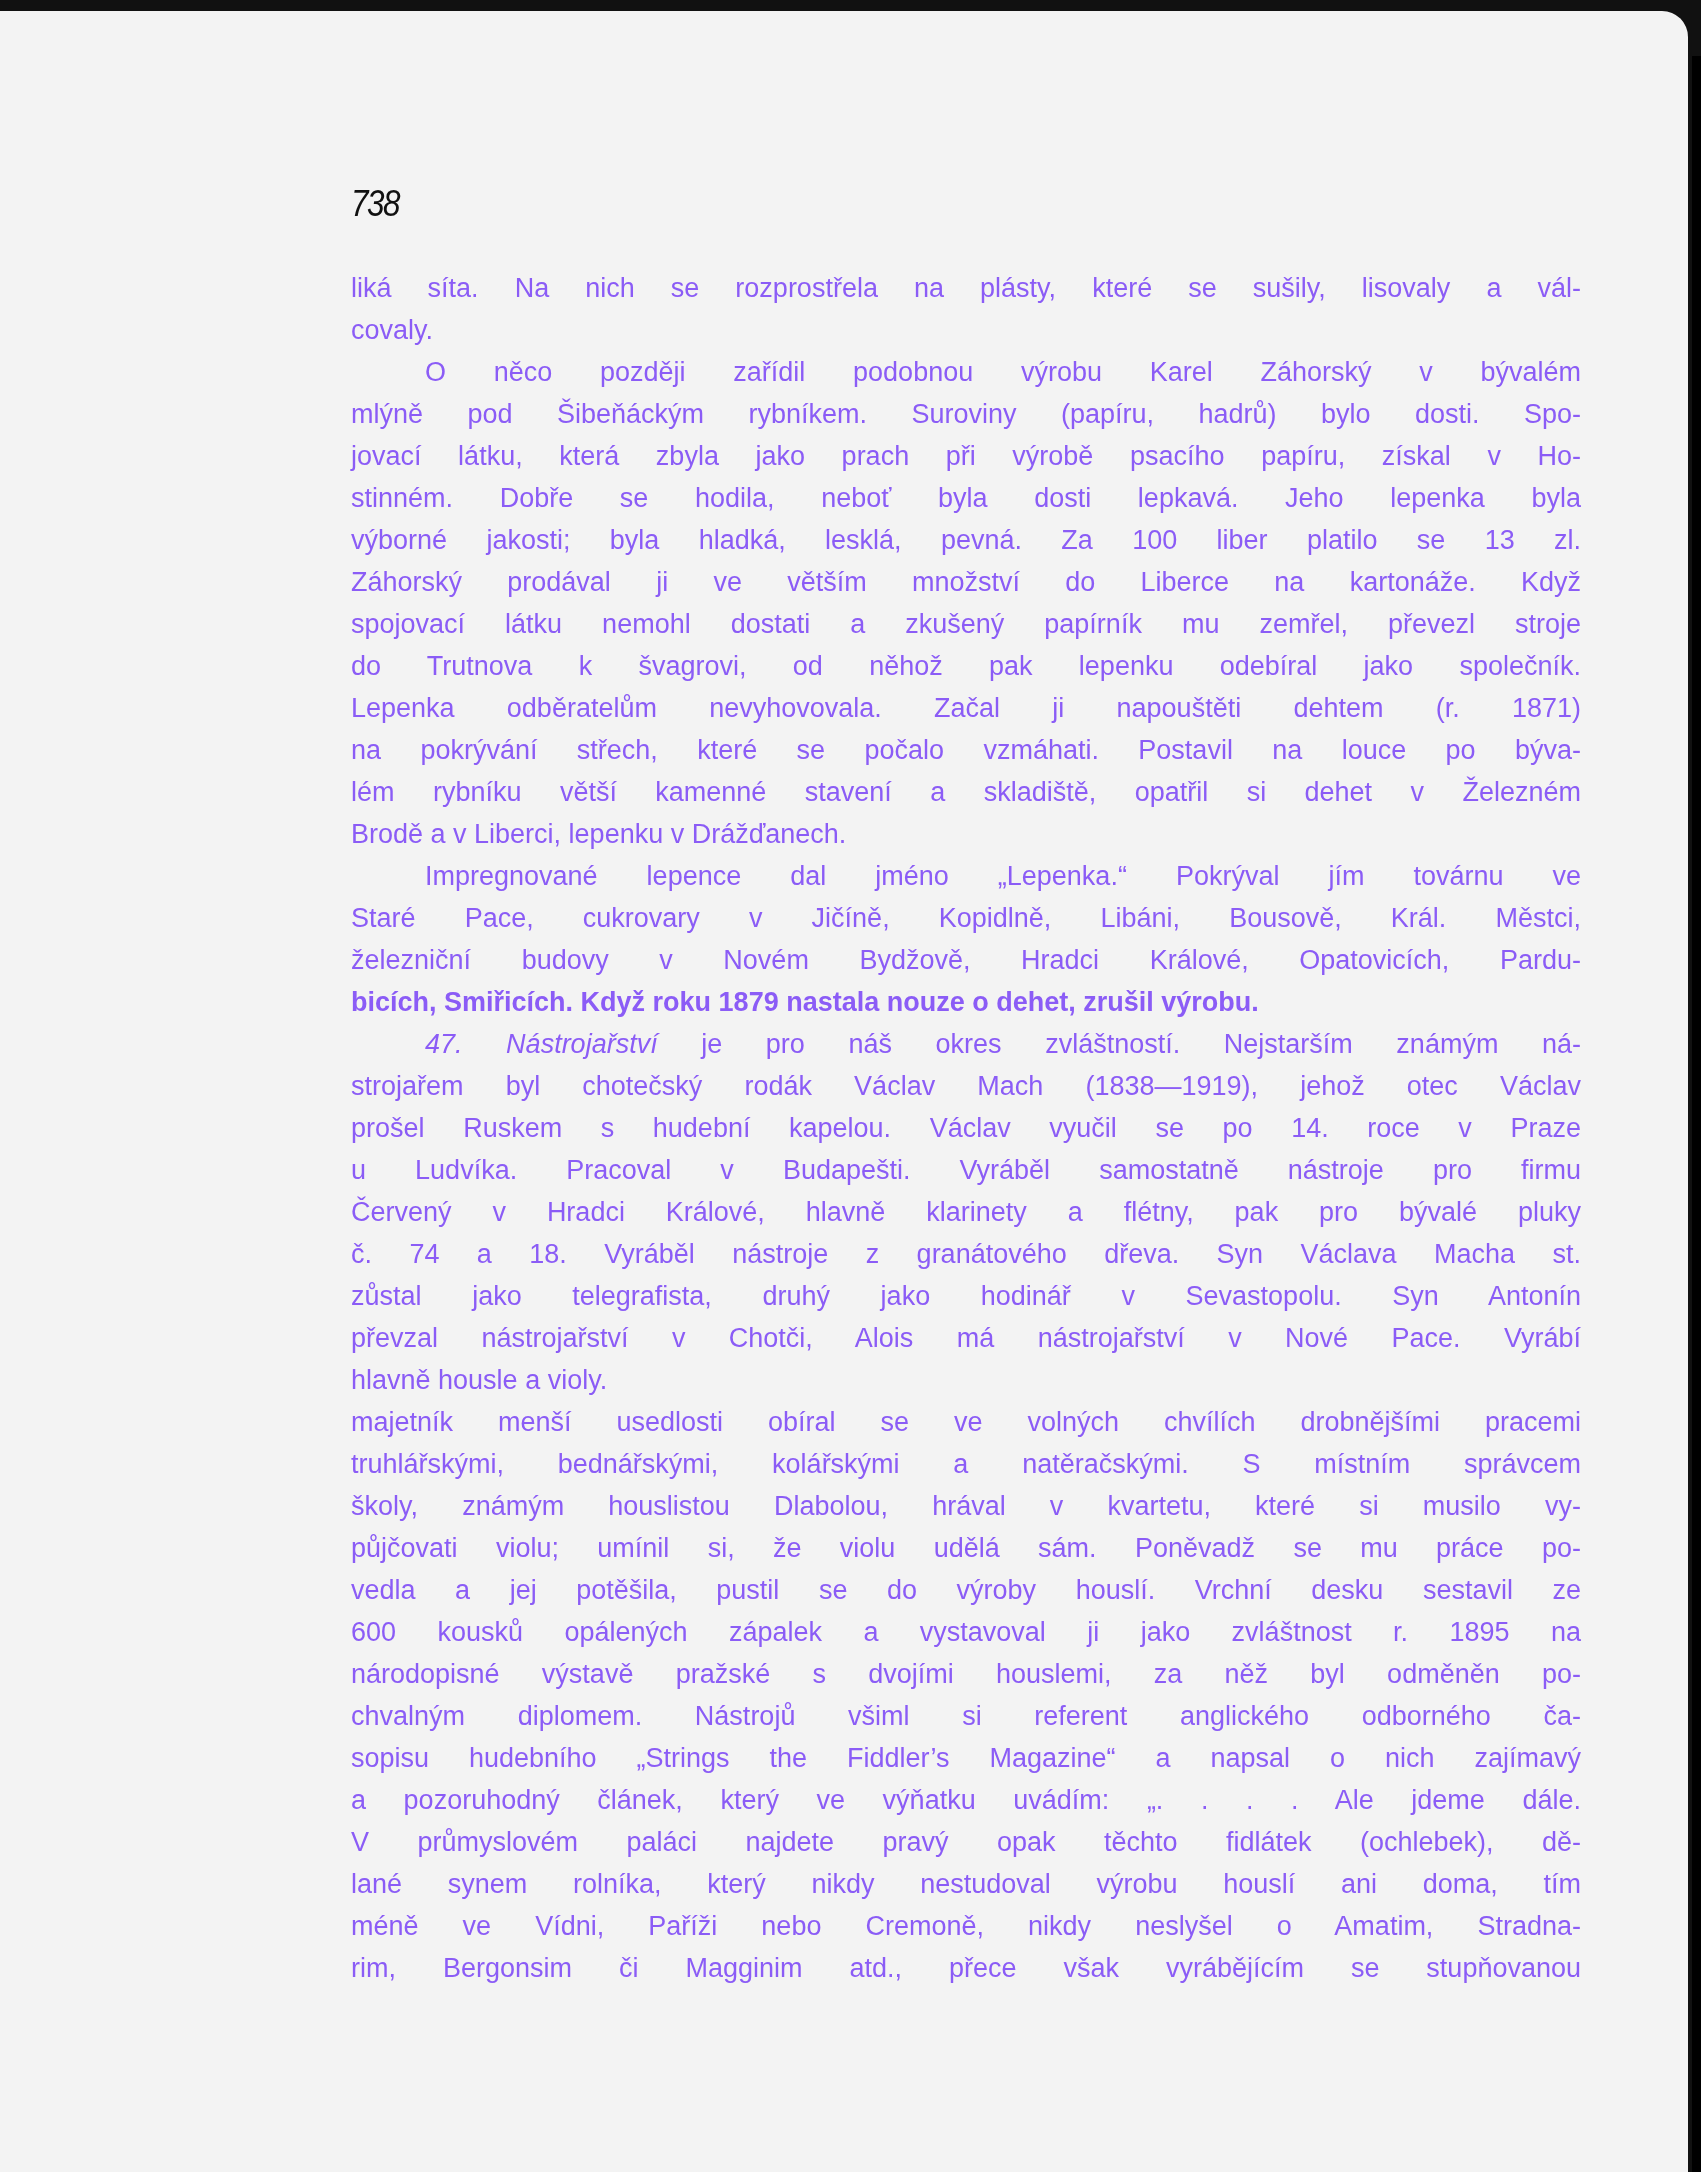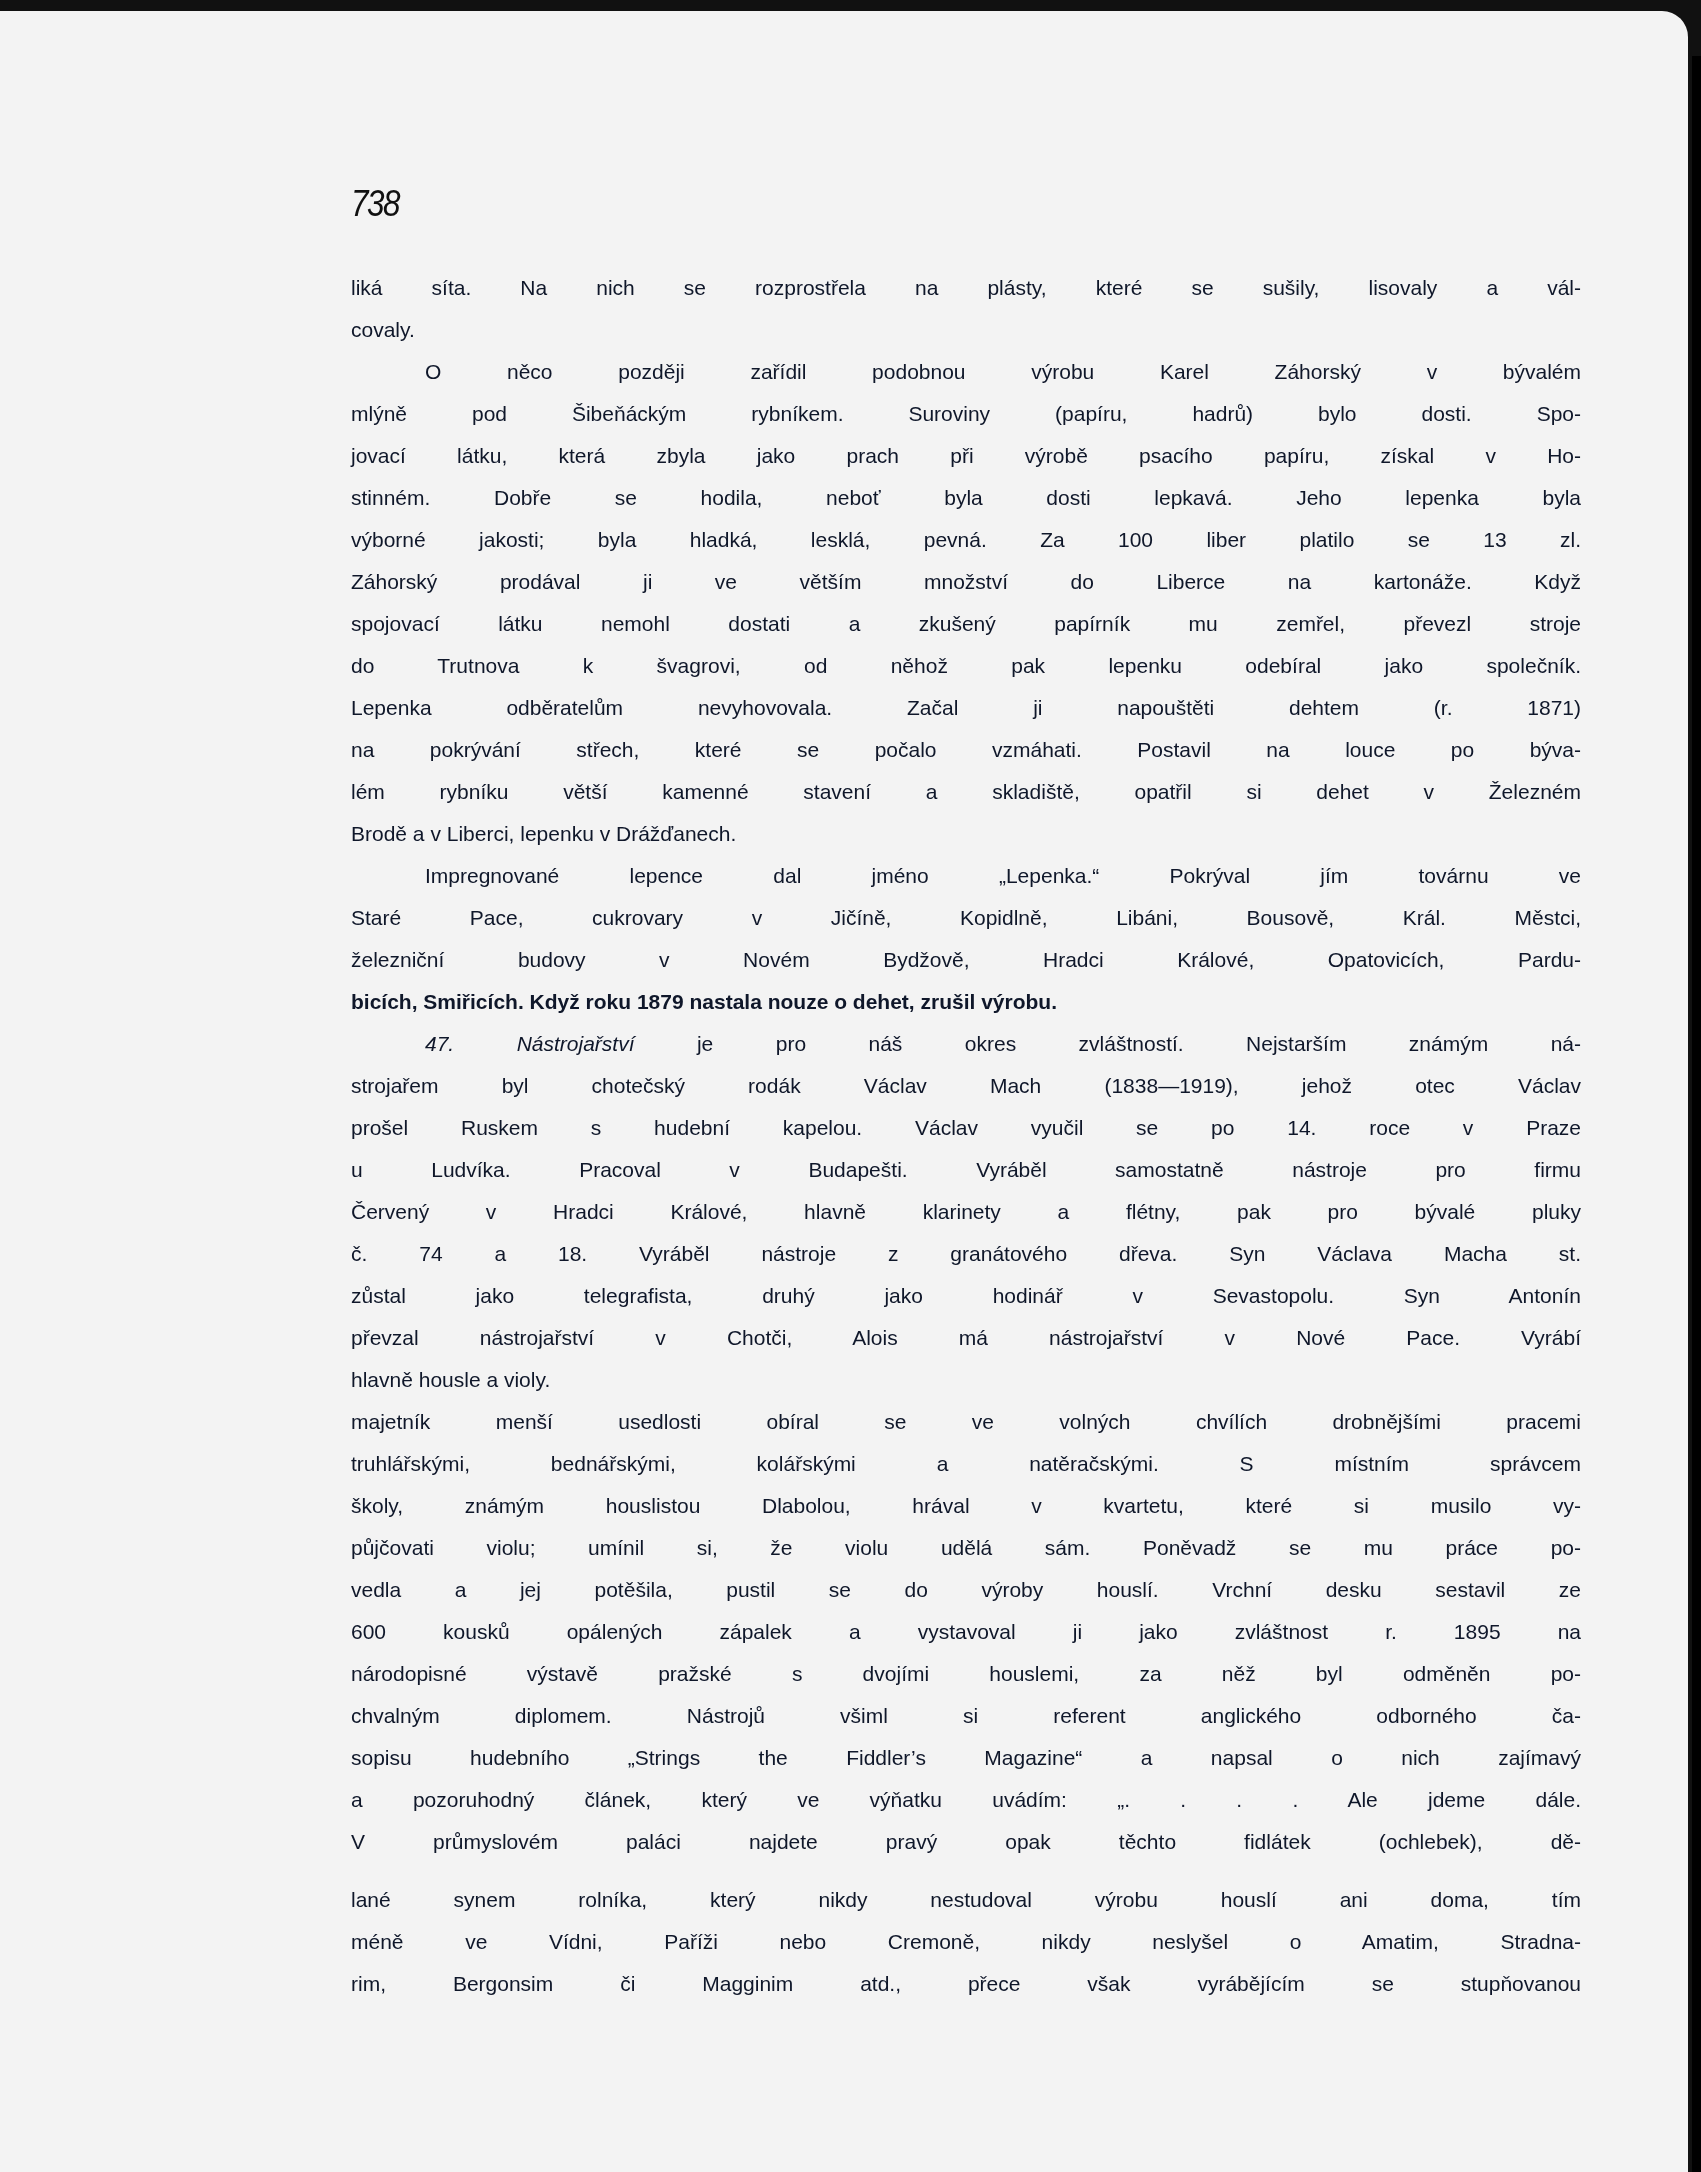--- a/index.html
+++ b/index.html
@@ -21,21 +21,21 @@
   .page-number {
     position: absolute; left: 351px; top: 172px;
     font-family: "Liberation Sans Narrow", "Liberation Sans", sans-serif;
     font-style: italic; font-size: 37px; color: #111;
     transform: scaleX(0.85); transform-origin: left;
     letter-spacing: -1.7px;
   }
   .text-block {
     position: absolute; left: 351px; top: 256px; width: 1230px;
     font-family: "Liberation Sans", "DejaVu Sans", sans-serif;
-    font-size: 21px; line-height: 42px; color: #0f172a;
+    font-size: 27px; line-height: 42px; color: #8b5cf6;
   }
   .line {
     display: block; white-space: nowrap;
     text-align: justify; text-align-last: justify;
     transform-origin: left;
   }
   .line.last { text-align-last: left; }
   .line.indent { padding-left: 74px; }
   .ital { font-style: italic; }
 </style>
@@ -76,19 +76,19 @@
       <span class="line" style="display: block;">truhlářskými, bednářskými, kolářskými a natěračskými. S místním správcem</span>
       <span class="line" style="display: block;">školy, známým houslistou Dlabolou, hrával v kvartetu, které si musilo vy-</span>
       <span class="line" style="display: block;">půjčovati violu; umínil si, že violu udělá sám. Poněvadž se mu práce po-</span>
       <span class="line" style="display: block;">vedla a jej potěšila, pustil se do výroby houslí. Vrchní desku sestavil ze</span>
       <span class="line" style="display: block;">600 kousků opálených zápalek a vystavoval ji jako zvláštnost r. 1895 na</span>
       <span class="line" style="display: block;">národopisné výstavě pražské s dvojími houslemi, za něž byl odměněn po-</span>
       <span class="line" style="display: block;">chvalným diplomem. Nástrojů všiml si referent anglického odborného ča-</span>
       <span class="line" style="display: block;">sopisu hudebního „Strings the Fiddler’s Magazine“ a napsal o nich zajímavý</span>
       <span class="line" style="display: block;">a pozoruhodný článek, který ve výňatku uvádím: „. . . . Ale jdeme dále.</span>
       <span class="line" style="display: block;">V průmyslovém paláci najdete pravý opak těchto fidlátek (ochlebek), dě-</span>
-      <span class="line" style="display: block; margin-top: 16px;">lané synem rolníka, který nikdy nestudoval výrobu houslí ani doma, tím</span>
+      <span class="line" style="display: block;">lané synem rolníka, který nikdy nestudoval výrobu houslí ani doma, tím</span>
       <span class="line" style="display: block;">méně ve Vídni, Paříži nebo Cremoně, nikdy neslyšel o Amatim, Stradna-</span>
       <span class="line" style="display: block;">rim, Bergonsim či Magginim atd., přece však vyrábějícím se stupňovanou</span>
     </div>
 </div>
 <div class="right-edge"></div>
 
 
 </body></html>

